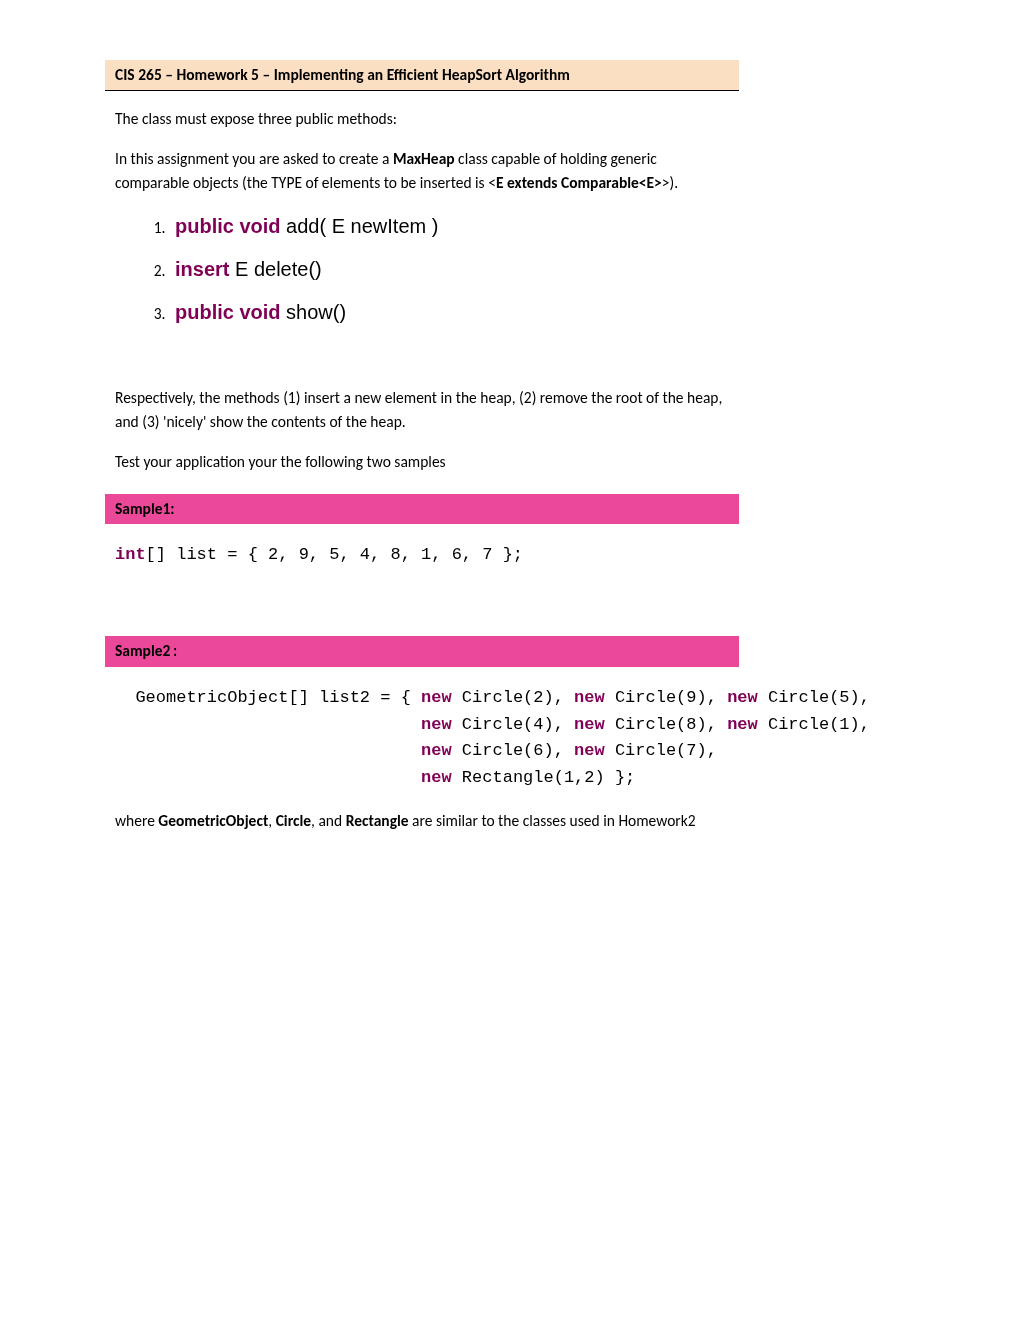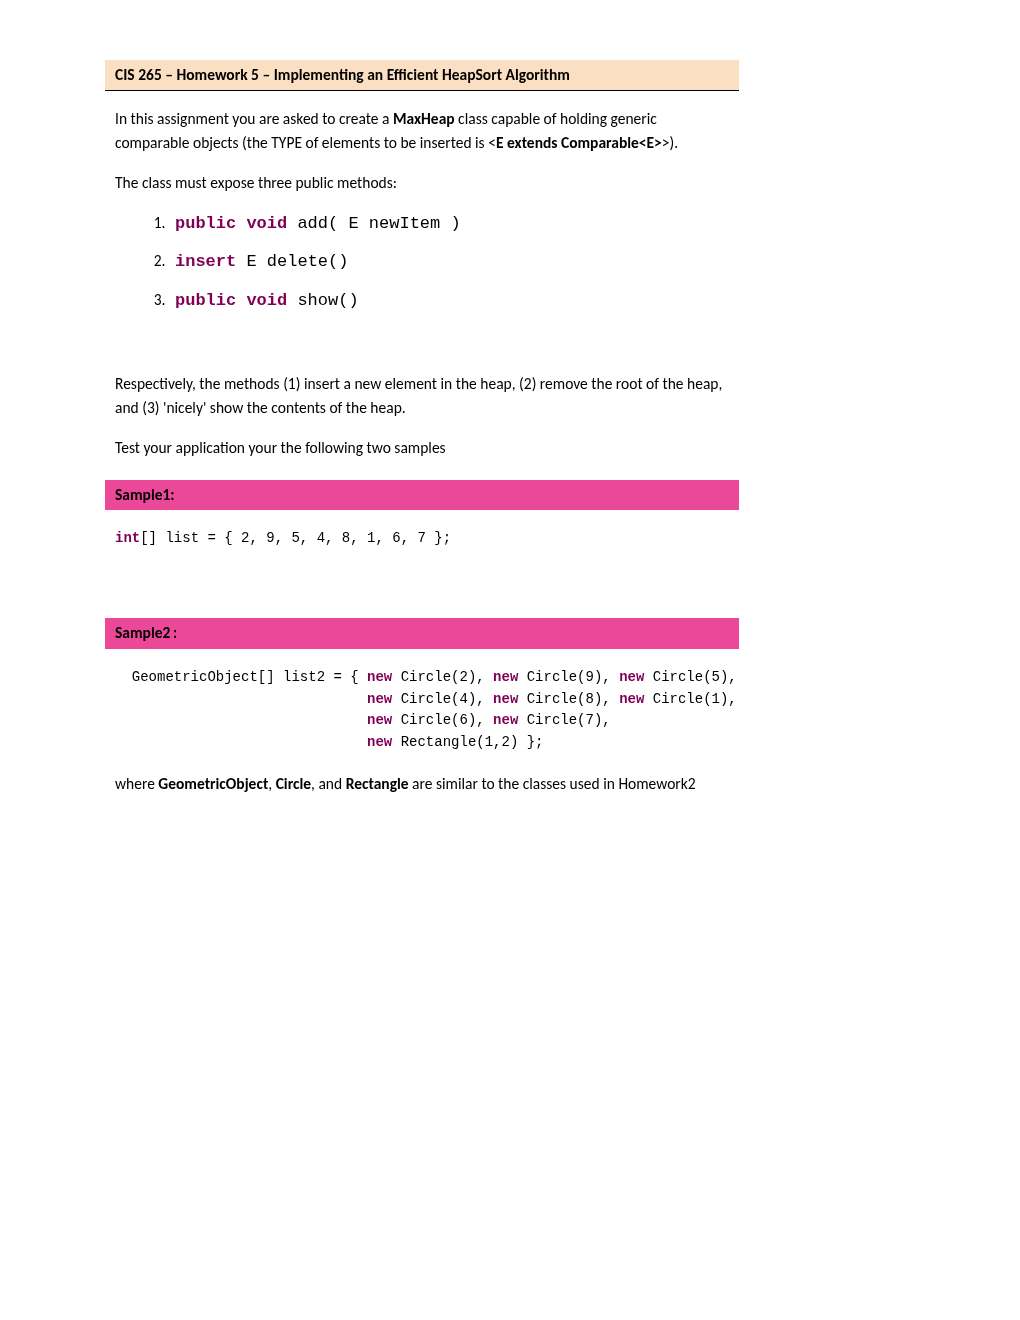--- a/index.html
+++ b/index.html
@@ -31,63 +31,63 @@
   ol {
     margin: 8px 0 8px 0;
     padding-left: 54px;
   }
   ol li {
     padding-left: 6px;
     margin: 12px 0;
     font-size: 15.5px;
   }
   .mono {
-    font-family: Liberation Mono, monospace;
-    font-size: 17px;
+    font-family: Liberation Sans, sans-serif;
+    font-size: 20px;
   }
   .kw {
     color: #7f0055;
     font-weight: bold;
   }
   .sample-head {
     background: #ec4899;
     padding: 3px 0 3px 10px;
     margin-left: -10px;
     margin-right: -10px;
     font-weight: bold;
     margin-top: 20px;
   }
   .sample-head .colon {
     font-family: Consolas, "Courier New", monospace;
     font-weight: normal;
   }
   .codeblock {
     font-family: Consolas, "Courier New", monospace;
-    font-size: 14px;
+    font-size: 17px;
     margin: 18px 0;
     white-space: pre;
   }
   .spacer {
     height: 30px;
   }
 </style>
 </head>
 <body>
 
 <div class="page">
 
   <div class="banner">
     <span>CIS 265 – Homework 5 – Implementing an Efficient HeapSort Algorithm</span>
   </div>
 
+  <p>The class must expose three public methods:</p>
+
   <p>
     <span>In this assignment you are asked to create a </span><b>MaxHeap</b><span> class capable of holding generic comparable objects (the TYPE of elements to be inserted is &lt;</span><b>E extends Comparable&lt;E&gt;</b><span>&gt;).</span>
   </p>
-
-  <p>The class must expose three public methods:</p>
 
   <ol>
     <li>
       <span class="mono"><span class="kw">public void</span><span>  add( E newItem )</span></span>
     </li>
     <li>
       <span class="mono"><span class="kw">insert</span><span> E delete()</span></span>
     </li>
     <li>
       <span class="mono"><span class="kw">public void</span><span> show()</span></span>

